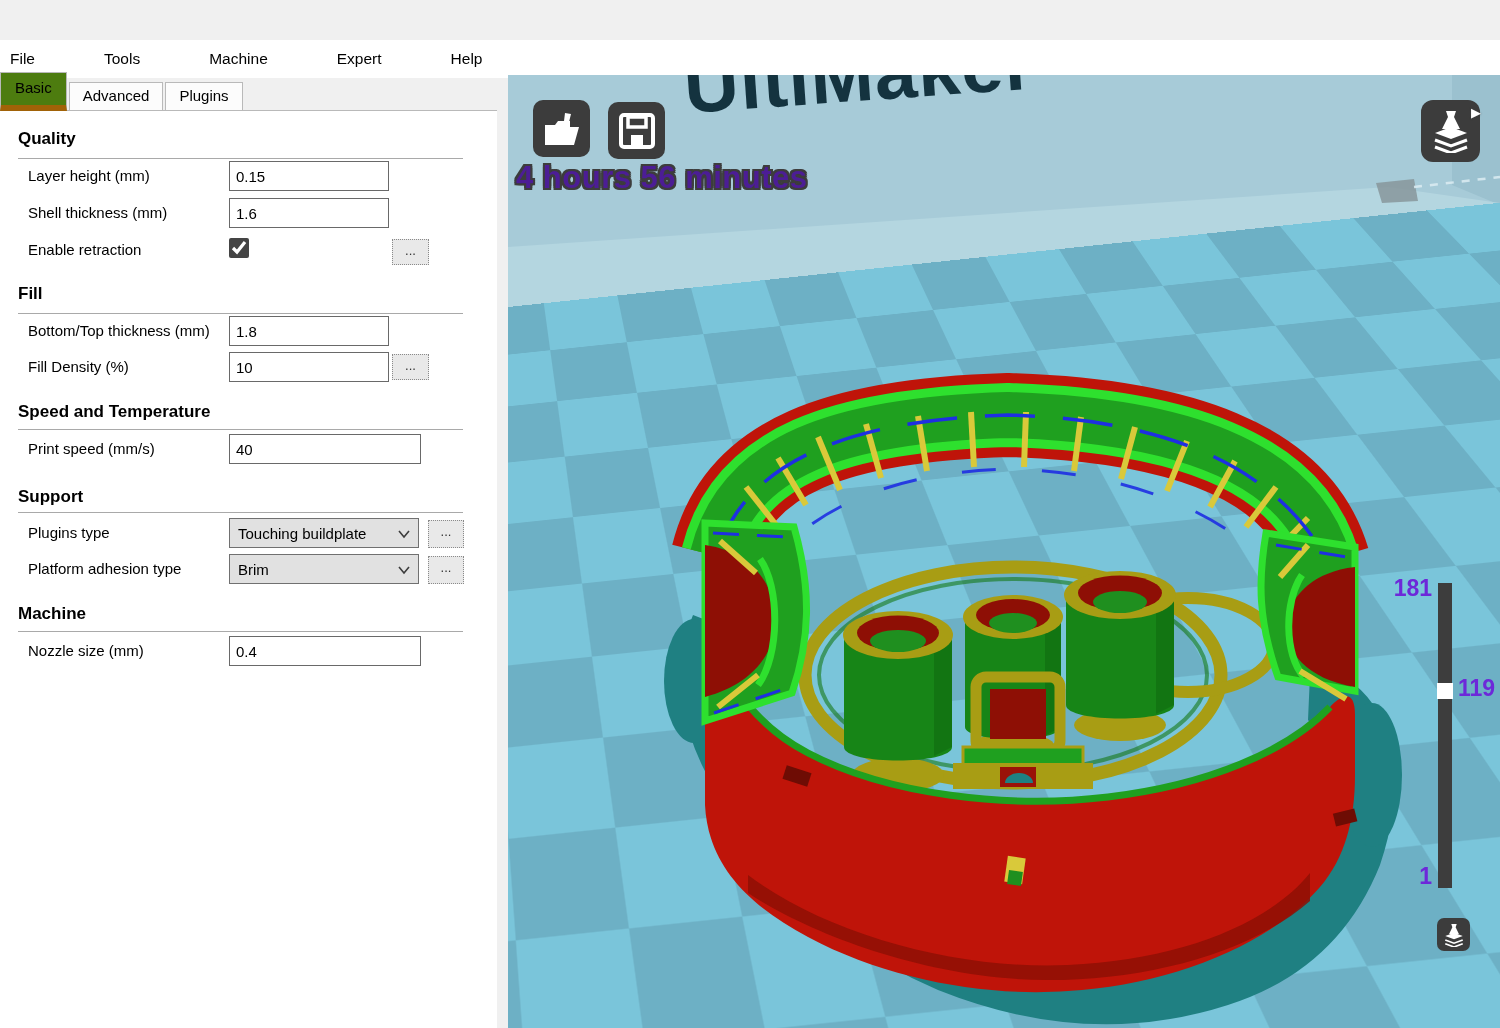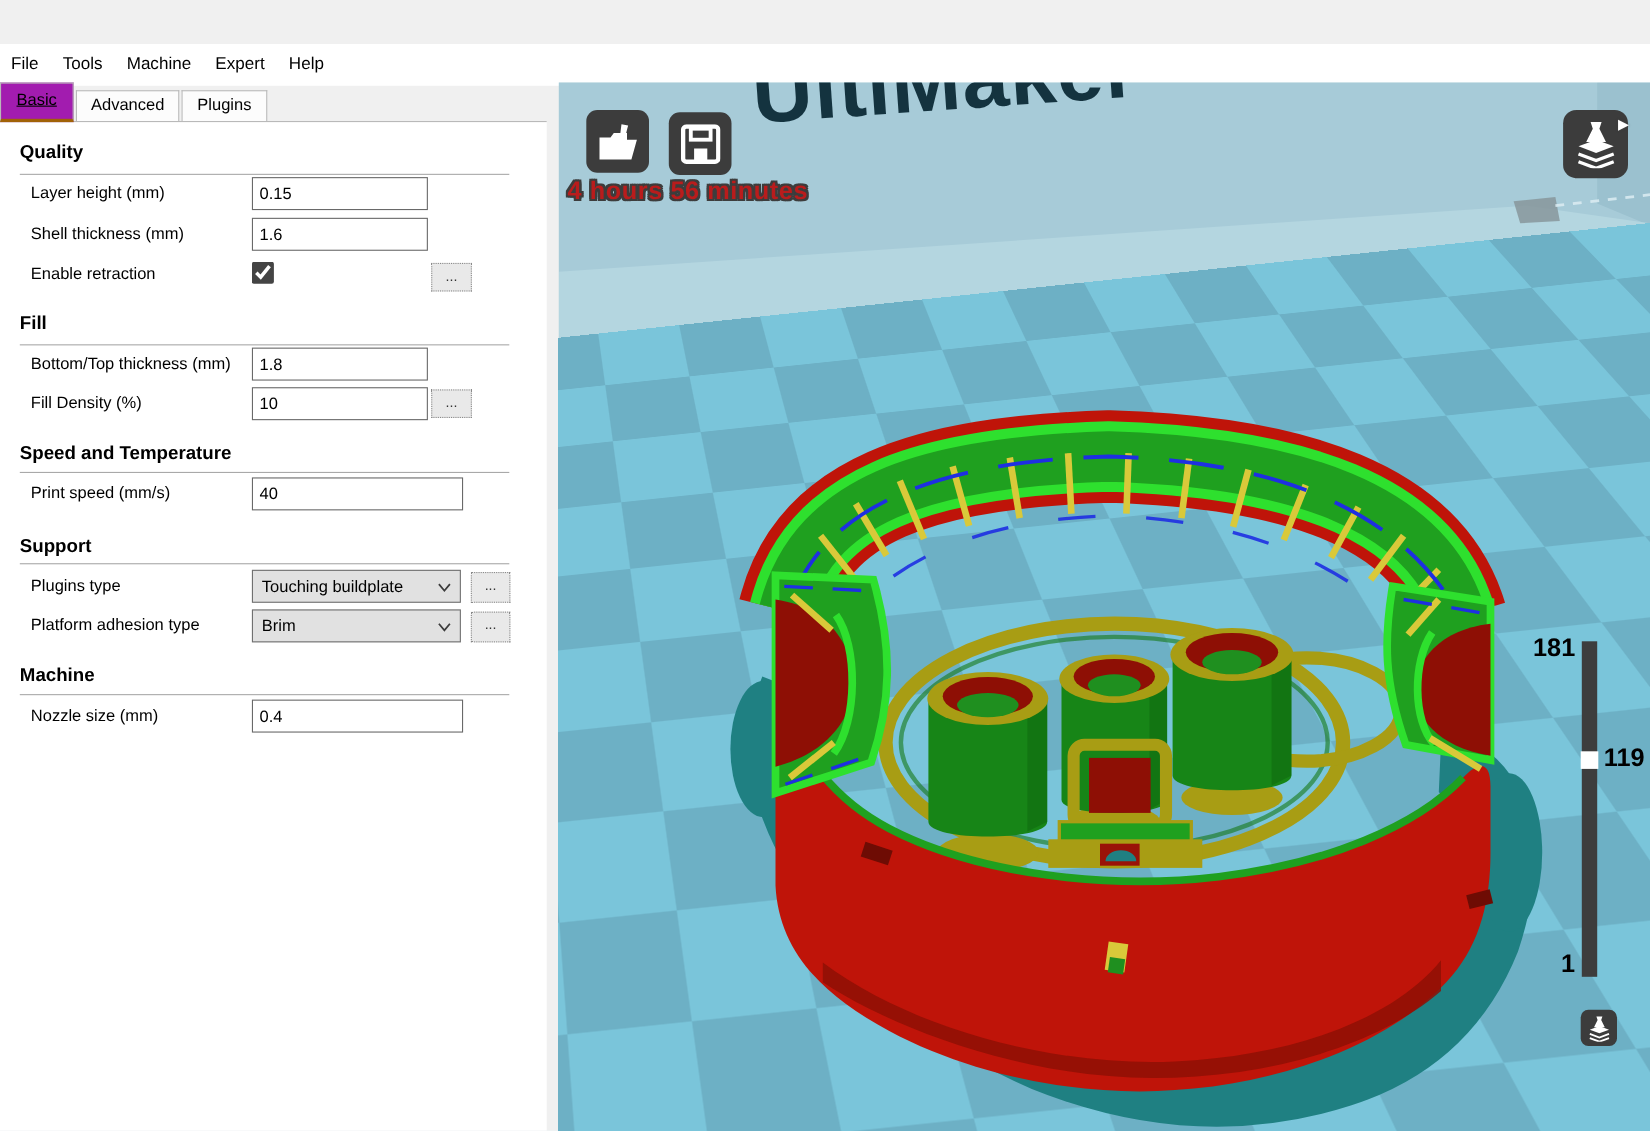--- a/index.html
+++ b/index.html
@@ -11,29 +11,29 @@
   .app-icon{position:absolute;left:14px;top:10px;width:20px;height:20px;border:1px solid #9a9a9a;
             border-radius:2px;background:#fdfdfd;}
   .app-icon .px1{position:absolute;left:3px;top:4px;width:8px;height:11px;background:#2f9e8e;}
   .app-icon .px2{position:absolute;left:5px;top:7px;width:5px;height:6px;background:#56b856;}
   .app-icon .px3{position:absolute;right:2px;top:2px;width:4px;height:5px;background:#e8e4da;}
   .win-title{position:absolute;left:48px;top:11px;font-size:15px;}
   .win-btn{position:absolute;top:8px;width:30px;height:24px;text-align:center;line-height:24px;
            font-size:15px;color:#333;cursor:default;}
   .win-min{left:1308px;} .win-max{left:1384px;} .win-close{left:1456px;font-size:16px;}
 
-  .menubar{position:absolute;left:0;top:40px;width:1500px;height:38px;background:#fff;display:flex;align-items:center;}
+  .menubar{position:absolute;left:0;top:40px;width:1500px;height:38px;background:#fff;display:flex;align-items:center;gap:47px;}
   .menu-item{font-size:15.5px;padding:0 11px;}
   .menu-item:first-child{padding-left:10px;}
 
   
   .tabstrip{position:absolute;left:0;top:79px;height:31px;display:flex;align-items:flex-end;z-index:5;}
   .tab{font-size:15px;padding:4px 13px 5px 13px;background:#fcfcfc;border:1px solid #b9b9b9;
        border-bottom:none;height:18px;}
-  .tab.active{background:#a21caf;padding:6px 14px 7px 14px;height:19px;margin-bottom:-1px;border-bottom:3px solid #a16207;text-decoration:underline;}
+  .tab.active{background:#4d7c0f;padding:6px 14px 7px 14px;height:19px;margin-bottom:-1px;border-bottom:6px solid #a16207;}
   .tab + .tab{margin-left:2px;}
 
   
   .panel{position:absolute;left:0;top:110px;width:497px;height:918px;background:#fff;
          border-top:1px solid #b9b9b9;z-index:1;}
   .sec-h{position:absolute;left:18px;font-size:17px;font-weight:bold;}
   .sec-rule{position:absolute;left:18px;width:445px;height:1px;background:#a9a9a9;}
   .f-label{position:absolute;left:16px;font-size:15px;white-space:nowrap;margin-left:12px;}
   .f-input{position:absolute;left:229px;height:28px;border:1px solid #696969;font-size:15px;
            padding:0 6px;font-family:"Liberation Sans",sans-serif;background:#fff;box-sizing:content-box;}
@@ -63,29 +63,29 @@
 
   .vp-btn{position:absolute;background:#3c3c3c;border-radius:10px;z-index:6;display:flex;
           align-items:center;justify-content:center;}
   .btn-load{left:25px;top:25px;width:57px;height:57px;}
   .btn-save{left:100px;top:27px;width:57px;height:57px;}
   .btn-view{left:913px;top:25px;width:59px;height:62px;border-radius:12px;}
   .btn-layers-sm{left:929px;top:843px;width:33px;height:33px;border-radius:7px;}
   .view-arrow{position:absolute;left:963px;top:30px;z-index:7;color:#fff;font-size:13px;
               text-shadow:0 0 2px #3c3c3c;}
 
-  .stat-text{position:absolute;left:8px;z-index:6;font-size:23px;font-weight:bold;color:#b91c1c;
+  .stat-text{position:absolute;left:8px;z-index:6;font-size:31px;font-weight:bold;color:#4c1d95;
              letter-spacing:.5px;white-space:nowrap;
              text-shadow:2px 0 0 #3d3d3d,-2px 0 0 #3d3d3d,0 2px 0 #3d3d3d,0 -2px 0 #3d3d3d,
                          2px 2px 0 #3d3d3d,-2px -2px 0 #3d3d3d,2px -2px 0 #3d3d3d,-2px 2px 0 #3d3d3d;}
   .stat-time{top:85px;} .stat-mat{top:115px;}
 
   .layer-slider{position:absolute;left:930px;top:508px;width:14px;height:305px;background:#3d3d3d;z-index:6;}
   .slider-handle{position:absolute;left:-1px;top:100px;width:16px;height:16px;background:#fff;}
-  .sl-label{position:absolute;z-index:6;font-size:23px;font-weight:bold;color:#000000;}
+  .sl-label{position:absolute;z-index:6;font-size:23px;font-weight:bold;color:#6d28d9;}
   .sl-max{left:878px;top:500px;width:46px;text-align:right;}
   .sl-cur{left:950px;top:600px;}
   .sl-min{left:878px;top:788px;width:46px;text-align:right;}
 </style>
 </head>
 <body>
 
 <div class="app">
 
 

